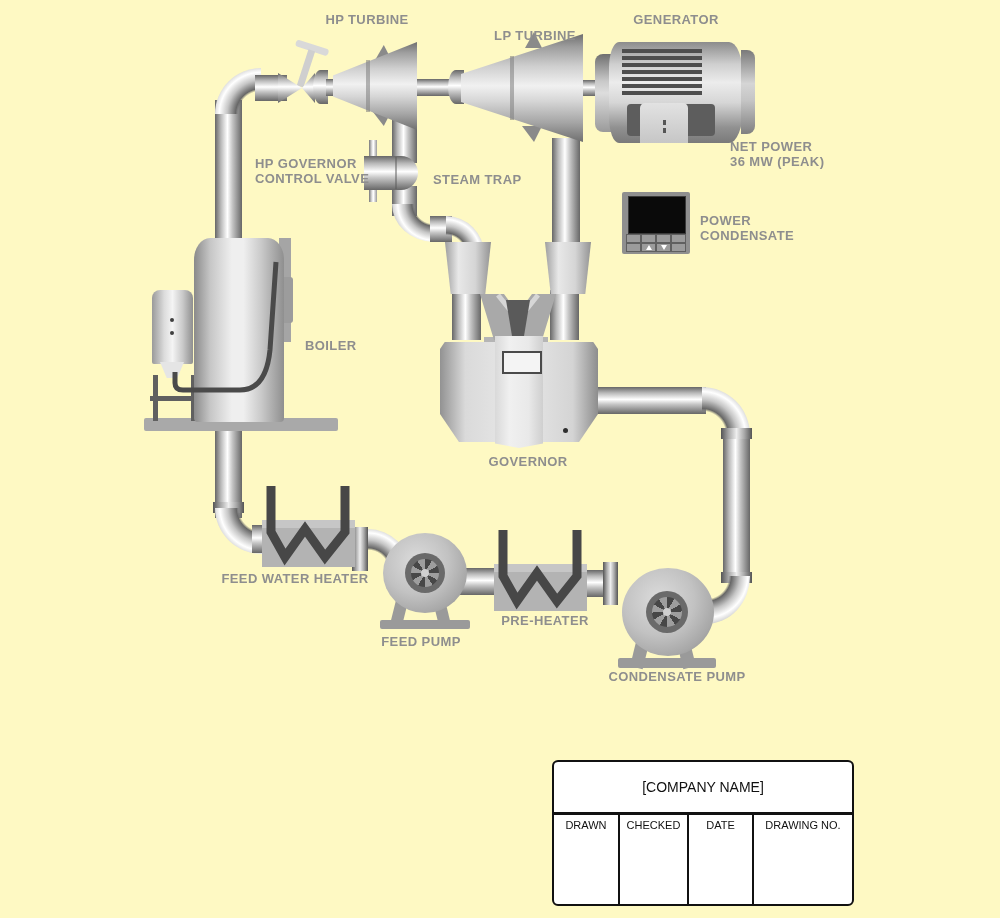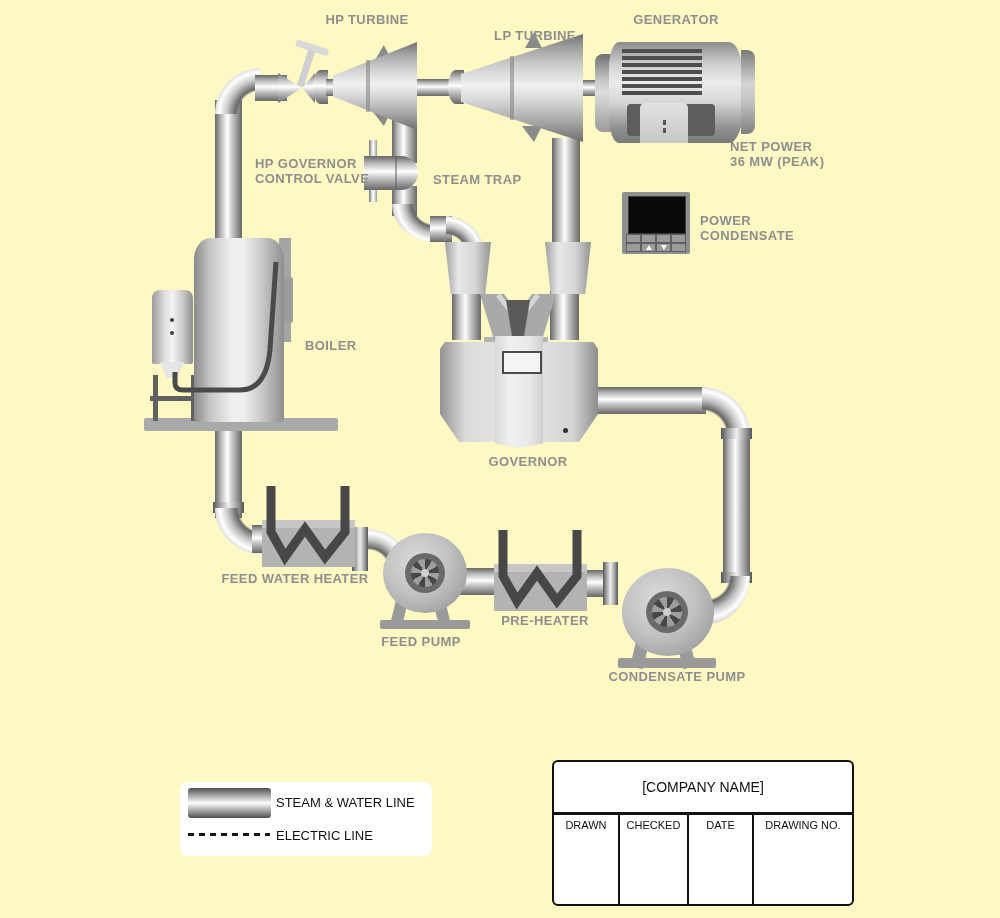--- a/index.html
+++ b/index.html
@@ -207,26 +207,20 @@
     <div>POWER</div>
     <div>CONDENSATE</div>
   </div>
   <div class="lbl" style="left:305px;top:338px">BOILER</div>
   <div class="lbl ctr" style="left:528px;top:454px">GOVERNOR</div>
   <div class="lbl ctr" style="left:295px;top:571px">FEED WATER HEATER</div>
   <div class="lbl ctr" style="left:421px;top:634px">FEED PUMP</div>
   <div class="lbl ctr" style="left:545px;top:613px">PRE-HEATER</div>
   <div class="lbl ctr" style="left:677px;top:669px">CONDENSATE PUMP</div>
 
-  <div class="abs panelbox" style="left:180px;top:782px;width:252px;height:74px">
-    <div class="abs" style="left:8px;top:6px;width:83px;height:30px;border-radius:3px;background:linear-gradient(180deg,#4f4f4f,#b9b9b9 30%,#fdfdfd 50%,#b9b9b9 70%,#4f4f4f)"></div>
-    <div class="legend-text" style="left:96px;top:13px">STEAM &amp; WATER LINE</div>
-    <div class="abs" style="left:8px;top:51px;width:82px;height:3px;background:repeating-linear-gradient(90deg,#151515 0 6px,transparent 6px 11px)"></div>
-    <div class="legend-text" style="left:96px;top:46px">ELECTRIC LINE</div>
-  </div>
 
   <div class="tb" style="left:552px;top:760px;width:298px;height:142px">
     <div class="tb-company">[COMPANY NAME]</div>
     <div class="tb-cols">
       <div class="tb-col bd" style="width:64px">DRAWN</div>
       <div class="tb-col bd" style="width:67px">CHECKED</div>
       <div class="tb-col bd" style="width:63px">DATE</div>
       <div class="tb-col" style="flex:1">DRAWING NO.</div>
     </div>
   </div>

